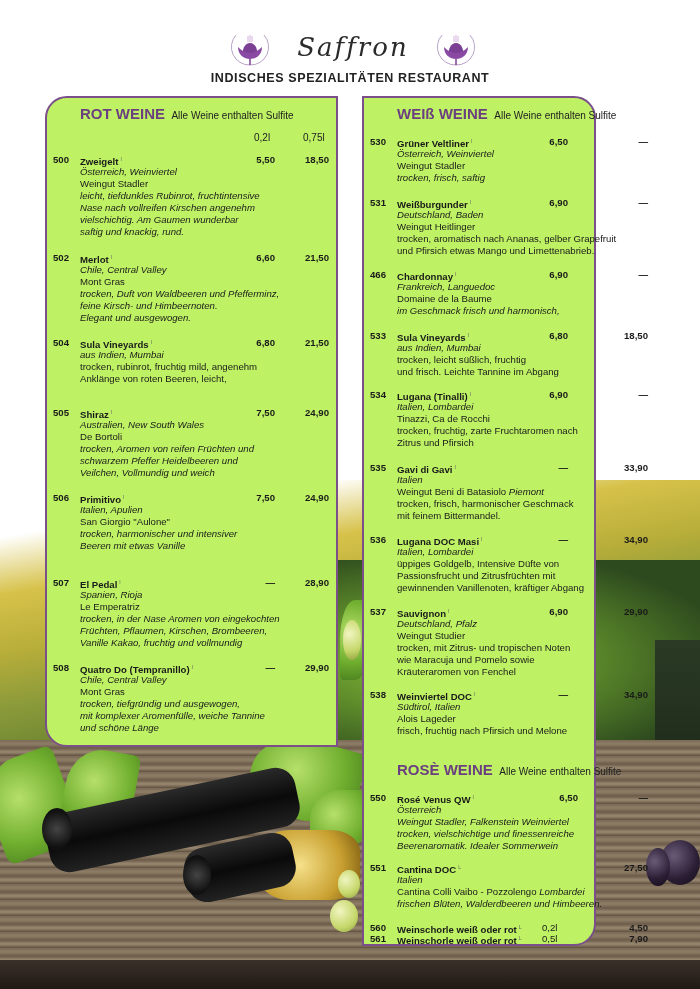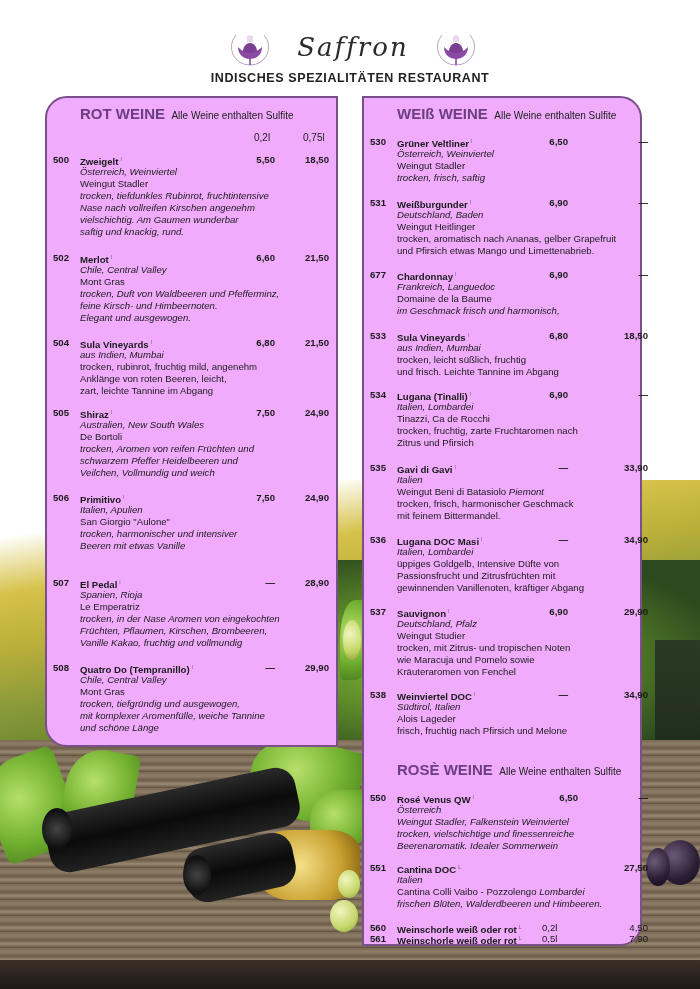--- a/index.html
+++ b/index.html
@@ -25,23 +25,23 @@
   .bg .wine-glow { position: absolute; border-radius: 30%; background: radial-gradient(circle at 40% 50%, #f5e08a, #c8a030 60%, #7a5a10); }
 
   
   .header { position: absolute; left: 0; top: 0; width: 700px; height: 92px; text-align: center; }
   .logo-row { position: absolute; top: 24px; left: 228px; width: 250px; height: 46px; display: flex; align-items: center; justify-content: space-between; }
   .lotus { width: 44px; height: 44px; }
   .brand { font-family: "DejaVu Serif", serif; font-size: 26px; color: #2b2b2b; letter-spacing: 2px; font-style: italic; font-weight: normal; }
   .subtitle { position: absolute; top: 71px; left: 0; width: 700px; font-size: 12.5px; font-weight: bold; letter-spacing: 0.6px; color: #222; }
 
   
-  .panel { position: absolute; background: #f0abfc; border: 2px solid #7a4f8a; }
+  .panel { position: absolute; background: #bef264; border: 2px solid #7a4f8a; }
   .panel.left { left: 45px; top: 96px; width: 293px; height: 651px; border-radius: 22px 0 0 22px; }
-  .panel.right { left: 362px; top: 96px; width: 280px; height: 850px; border-radius: 0 22px 22px 0; }
+  .panel.right { left: 362px; top: 96px; width: 234px; height: 850px; border-radius: 0 22px 22px 0; }
 
   .sec-title { position: absolute; left: 33px; white-space: nowrap; }
   .sec-title .big { font-size: 15px; font-weight: bold; color: #6b3f7f; }
   .sec-title .small { font-size: 10px; color: #222; margin-left: 2px; }
 
   .size-head { position: absolute; font-size: 10px; color: #222; }
 
   .wine { position: absolute; left: 6px; width: 282px; font-size: 9.6px; line-height: 11.9px; }
   .wine .row1 { position: relative; height: 12px; }
   .wine .num { position: absolute; left: 0; top: 0; font-weight: bold; }
@@ -57,21 +57,21 @@
   .right .wine .p1 { left: 158px; }
   .right .wine .p2 { left: 238px; }
   .dash { font-weight: normal; }
 
   .schorle { position: absolute; left: 6px; width: 282px; font-size: 9.6px; line-height: 11px; }
   .schorle .row { position: relative; height: 11px; }
   .schorle .num { position: absolute; left: 0; font-weight: bold; }
   .schorle .name { position: absolute; left: 27px; font-weight: bold; white-space: nowrap; }
   .schorle .name sup { font-size: 5px; font-weight: normal; color: #666; margin-left: 2px; }
   .schorle .size { position: absolute; left: 172px; }
-  .schorle .price { position: absolute; left: 238px; width: 40px; text-align: right; font-weight: normal; }
+  .schorle .price { position: absolute; left: 238px; width: 40px; text-align: right; font-weight: bold; }
 </style>
 </head>
 <body>
 
 <div class="bg">
   <div class="haze"></div>
   <div class="greenery"></div>
   <div class="darkright"></div>
   <div class="table"></div>
   <div class="table-edge"></div>
@@ -127,21 +127,21 @@
 
   <div class="wine" style="top:56px;">
     <div class="row1">
         <span class="num">500</span>
         <span class="name"><span>Zweigelt</span><sup>I</sup></span>
         <span class="p1">5,50</span>
         <span class="p2">18,50</span>
       </div>
     <div class="line it">Österreich, Weinviertel</div>
     <div class="line">Weingut Stadler</div>
-    <div class="line it">trocken, tiefdunkles Rubinrot, fruchtintensive</div>
+    <div class="line it">leicht, tiefdunkles Rubinrot, fruchtintensive</div>
     <div class="line it">Nase nach vollreifen Kirschen angenehm</div>
     <div class="line it">vielschichtig. Am Gaumen wunderbar</div>
     <div class="line it">saftig und knackig, rund.</div>
   </div>
 
   <div class="wine" style="top:154px;">
     <div class="row1">
         <span class="num">502</span>
         <span class="name"><span>Merlot</span><sup>I</sup></span>
         <span class="p1">6,60</span>
@@ -157,21 +157,20 @@
   <div class="wine" style="top:239px;">
     <div class="row1">
         <span class="num">504</span>
         <span class="name"><span>Sula Vineyards</span><sup>I</sup></span>
         <span class="p1">6,80</span>
         <span class="p2">21,50</span>
       </div>
     <div class="line it">aus Indien, Mumbai</div>
     <div class="line">trocken, rubinrot, fruchtig mild, angenehm</div>
     <div class="line">Anklänge von roten Beeren, leicht,</div>
-    <div class="line">zart, leichte Tannine im Abgang</div>
   </div>
 
   <div class="wine" style="top:309px;">
     <div class="row1">
         <span class="num">505</span>
         <span class="name"><span>Shiraz</span><sup>I</sup></span>
         <span class="p1">7,50</span>
         <span class="p2">24,90</span>
       </div>
     <div class="line it">Australien, New South Wales</div>
@@ -249,21 +248,21 @@
         <span class="p2 dash">—</span>
       </div>
     <div class="line it">Deutschland, Baden</div>
     <div class="line">Weingut Heitlinger</div>
     <div class="line">trocken, aromatisch nach Ananas, gelber Grapefruit</div>
     <div class="line">und Pfirsich etwas Mango und Limettenabrieb.</div>
   </div>
 
   <div class="wine" style="top:171px;">
     <div class="row1">
-        <span class="num">677</span>
+        <span class="num">466</span>
         <span class="name"><span>Chardonnay</span><sup>I</sup></span>
         <span class="p1">6,90</span>
         <span class="p2 dash">—</span>
       </div>
     <div class="line it">Frankreich, Languedoc</div>
     <div class="line">Domaine de la Baume</div>
     <div class="line it">im Geschmack frisch und harmonisch,</div>
   </div>
 
   <div class="wine" style="top:232px;">

